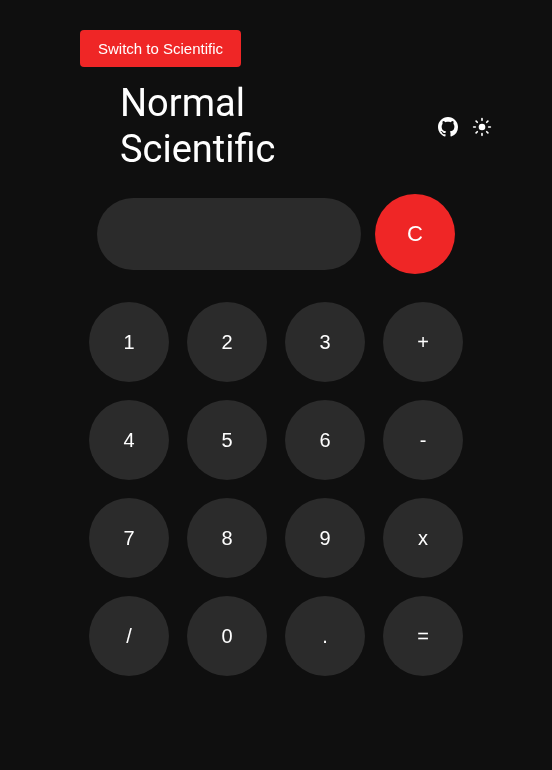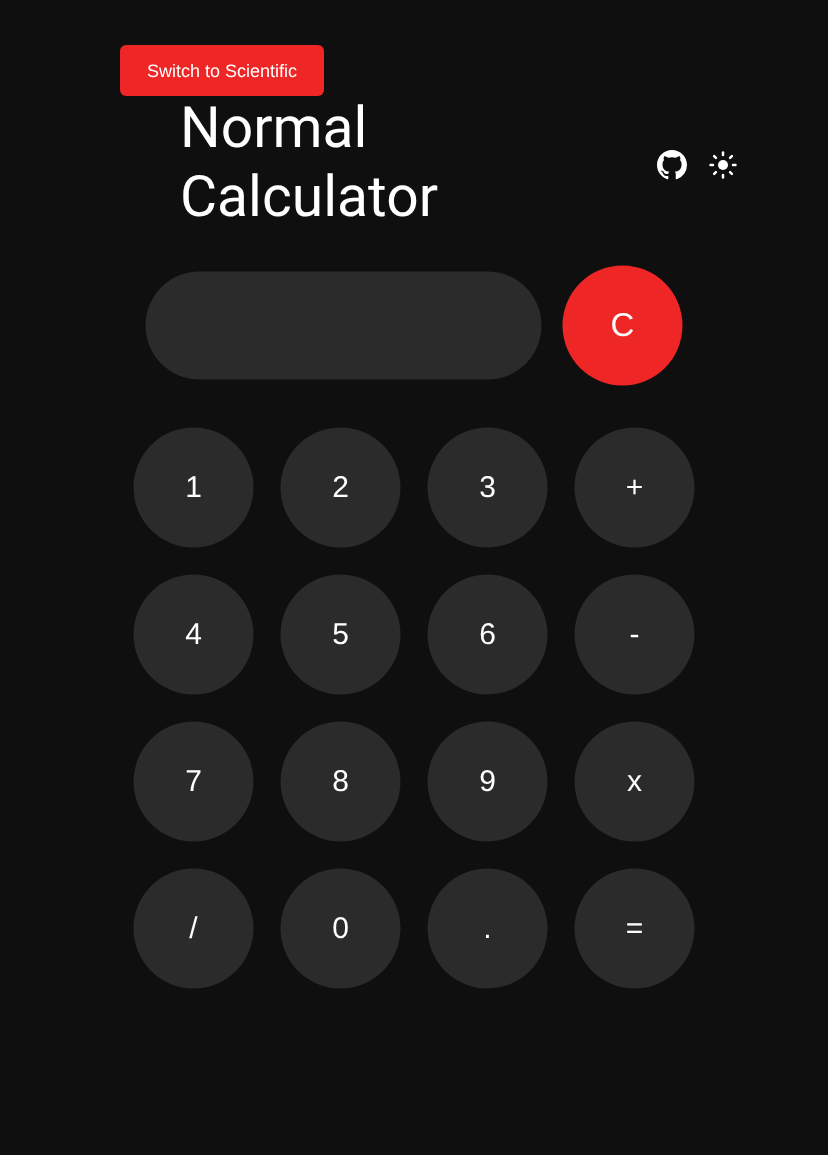--- a/index.html
+++ b/index.html
@@ -12,24 +12,25 @@
       overflow: hidden;
     }
     .app {
       padding: 30px 30px 0 30px;
     }
     .switch-btn {
       background: #ef2626;
       color: #fff;
       border: none;
       padding: 10px 18px;
-      font-size: 12px;
+      font-size: 15px;
       border-radius: 4px;
       cursor: pointer;
       margin-left: 50px;
+      margin-bottom: 14px;
     }
     .header-row {
       display: flex;
       align-items: center;
       justify-content: space-between;
       padding: 0 30px 0 90px;
       margin-bottom: 22px;
     }
     .title {
       font-size: 38px;
@@ -98,21 +99,21 @@
     }
   </style>
 </head>
 <body>
 
 <div class="app">
   <button class="switch-btn">Switch to Scientific</button>
 
   <div class="header-row">
     <div class="title">Normal
-Calculator</div>
+Scientific</div>
     <div class="icons">
       <svg class="icon" viewBox="0 0 16 16">
         <path d="M8 0C3.58 0 0 3.58 0 8c0 3.54 2.29 6.53 5.47 7.59.4.07.55-.17.55-.38 0-.19-.01-.82-.01-1.49-2.01.37-2.53-.49-2.69-.94-.09-.23-.48-.94-.82-1.13-.28-.15-.68-.52-.01-.53.63-.01 1.08.58 1.23.82.72 1.21 1.87.87 2.33.66.07-.52.28-.87.51-1.07-1.78-.2-3.64-.89-3.64-3.95 0-.87.31-1.59.82-2.15-.08-.2-.36-1.02.08-2.12 0 0 .67-.21 2.2.82.64-.18 1.32-.27 2-.27.68 0 1.36.09 2 .27 1.53-1.04 2.2-.82 2.2-.82.44 1.1.16 1.92.08 2.12.51.56.82 1.27.82 2.15 0 3.07-1.87 3.75-3.65 3.95.29.25.54.73.54 1.48 0 1.07-.01 1.93-.01 2.2 0 .21.15.46.55.38A8.013 8.013 0 0 0 16 8c0-4.42-3.58-8-8-8z"></path>
       </svg>
       <svg class="icon" viewBox="0 0 24 24">
         <circle cx="12" cy="12" r="4"></circle>
         <g stroke="#fff" stroke-width="2" stroke-linecap="round">
           <line x1="12" y1="2" x2="12" y2="4"></line>
           <line x1="12" y1="20" x2="12" y2="22"></line>
           <line x1="4.93" y1="4.93" x2="6.34" y2="6.34"></line>

